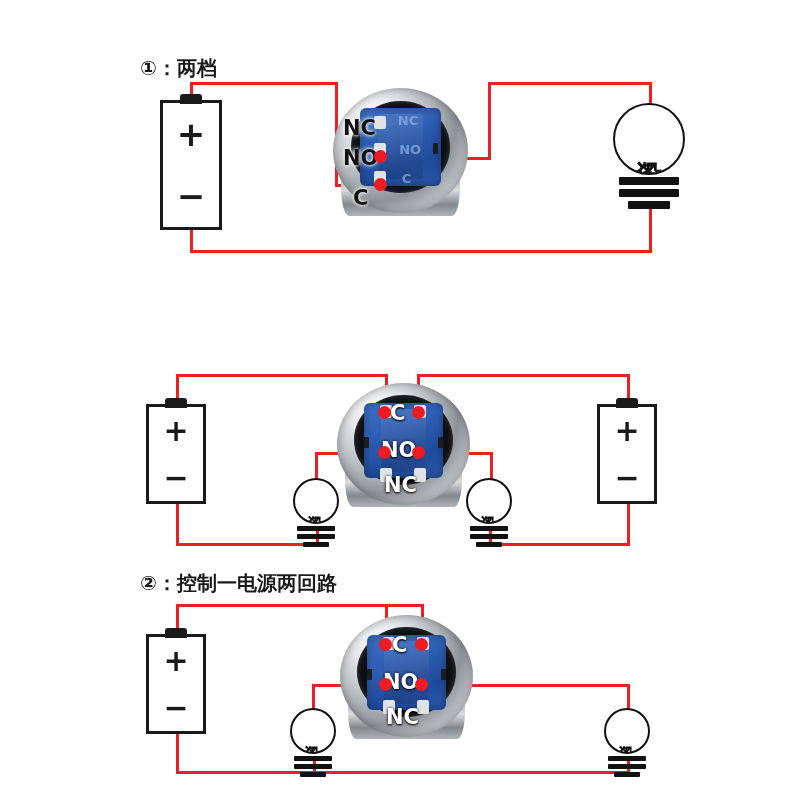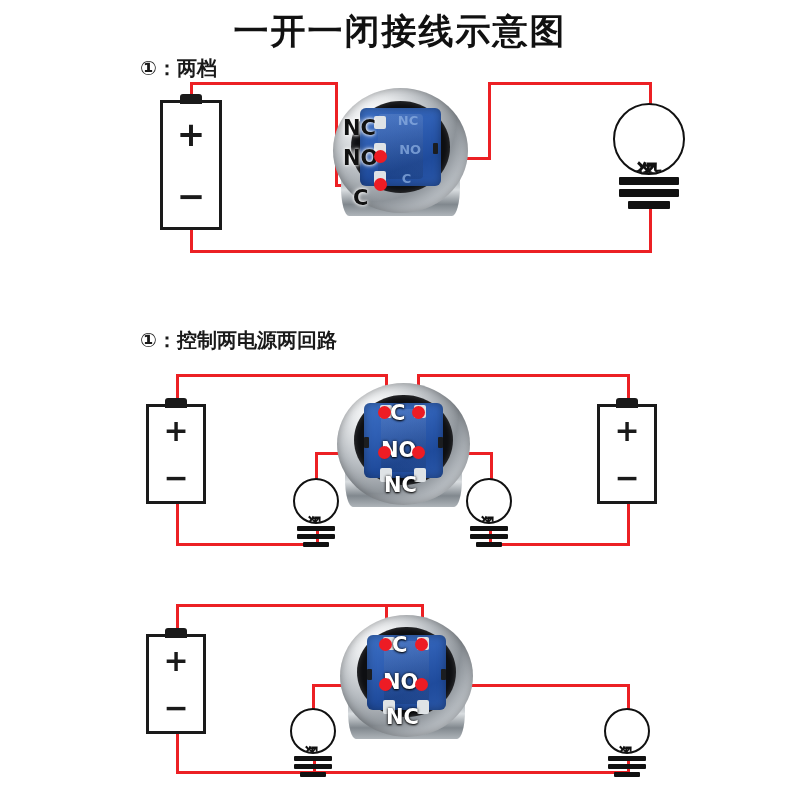--- a/index.html
+++ b/index.html
@@ -214,21 +214,20 @@
     color: rgba(140,175,225,0.75);
     z-index: 7;
     font-family: "DejaVu Sans", "Liberation Sans", sans-serif;
   }
 </style>
 </head>
 <body>
 
 <div id="page">
 
-  <div class="section-title" style="top:8px;">一开一闭接线示意图</div>
   <div class="sub-label" style="left:140px; top:55px;">①：两档</div>
 
   <div class="wire v" style="left:190px; top:82px; height:18px;"></div>
   <div class="wire h" style="left:190px; top:82px; width:148px;"></div>
   <div class="wire v" style="left:335px; top:82px; height:102px;"></div>
   <div class="wire h" style="left:335px; top:184px; width:46px;"></div>
 
   <div class="wire h" style="left:381px; top:157px; width:110px;"></div>
   <div class="wire v" style="left:488px; top:82px; height:78px;"></div>
   <div class="wire h" style="left:488px; top:82px; width:164px;"></div>
@@ -267,21 +266,20 @@
     <div class="ghost" style="left:48%; top:20%;">NC</div>
     <div class="ghost" style="left:49%; top:43%;">NO</div>
     <div class="ghost" style="left:51%; top:66%;">C</div>
     <div class="dot" style="left:35%; top:55%;"></div>
     <div class="dot" style="left:35%; top:77%;"></div>
     <div class="tlabel outside" style="left:10px; top:28px;">NC</div>
     <div class="tlabel outside" style="left:10px; top:58px;">NO</div>
     <div class="tlabel outside" style="left:20px; top:98px;">C</div>
   </div>
 
-  <div class="sub-label" style="left:140px; top:327px;">①：控制两电源两回路</div>
 
   <div class="wire v" style="left:176px; top:374px; height:30px;"></div>
   <div class="wire h" style="left:176px; top:374px; width:212px;"></div>
   <div class="wire v" style="left:385px; top:374px; height:36px;"></div>
 
   <div class="wire v" style="left:627px; top:374px; height:30px;"></div>
   <div class="wire h" style="left:417px; top:374px; width:213px;"></div>
   <div class="wire v" style="left:417px; top:374px; height:36px;"></div>
 
   <div class="wire h" style="left:315px; top:452px; width:72px;"></div>
@@ -343,20 +341,21 @@
     <div class="sidepin" style="left:76%; top:44%;"></div>
     <div class="dot" style="left:36%; top:24%;"></div>
     <div class="dot" style="left:61%; top:24%;"></div>
     <div class="dot" style="left:36%; top:57%;"></div>
     <div class="dot" style="left:61%; top:57%;"></div>
     <div class="tlabel" style="left:53px; top:18px;">C</div>
     <div class="tlabel" style="left:44px; top:55px;">NO</div>
     <div class="tlabel" style="left:47px; top:90px;">NC</div>
   </div>
 
+  <div class="sub-label" style="left:140px; top:570px;">②：控制一电源两回路</div>
 
   <div class="wire v" style="left:176px; top:604px; height:30px;"></div>
   <div class="wire h" style="left:176px; top:604px; width:248px;"></div>
   <div class="wire v" style="left:385px; top:604px; height:37px;"></div>
   <div class="wire v" style="left:421px; top:604px; height:37px;"></div>
 
   <div class="wire h" style="left:312px; top:684px; width:76px;"></div>
   <div class="wire v" style="left:312px; top:684px; height:26px;"></div>
 
   <div class="wire h" style="left:418px; top:684px; width:212px;"></div>

